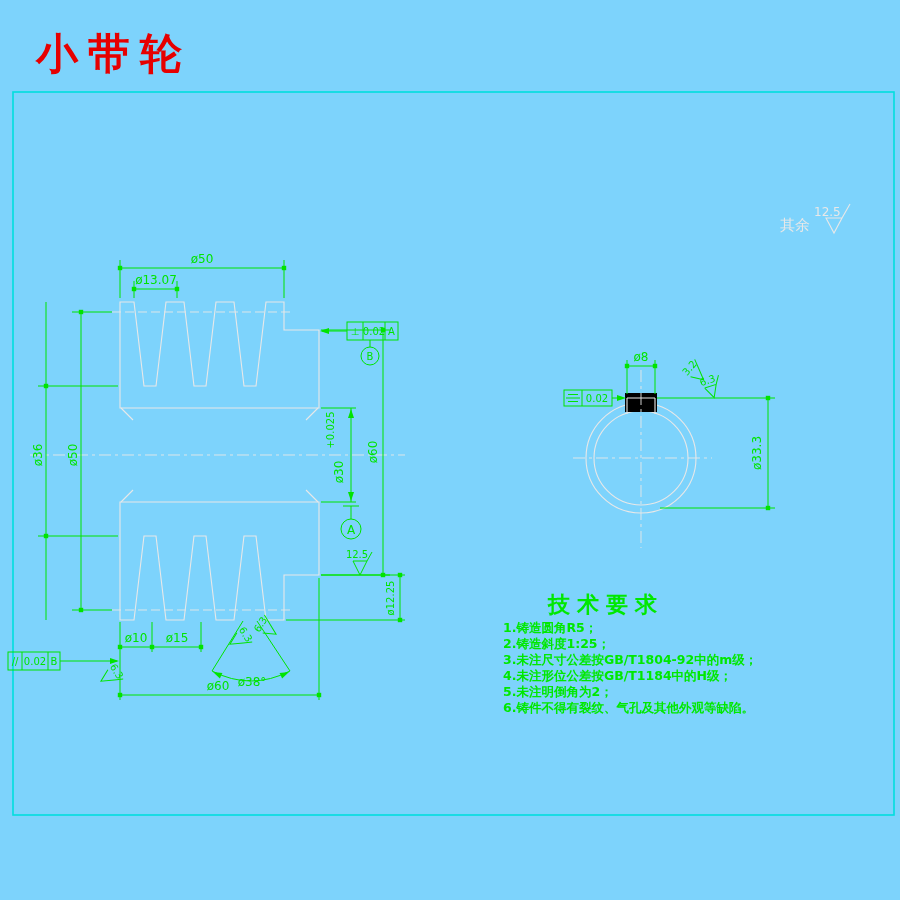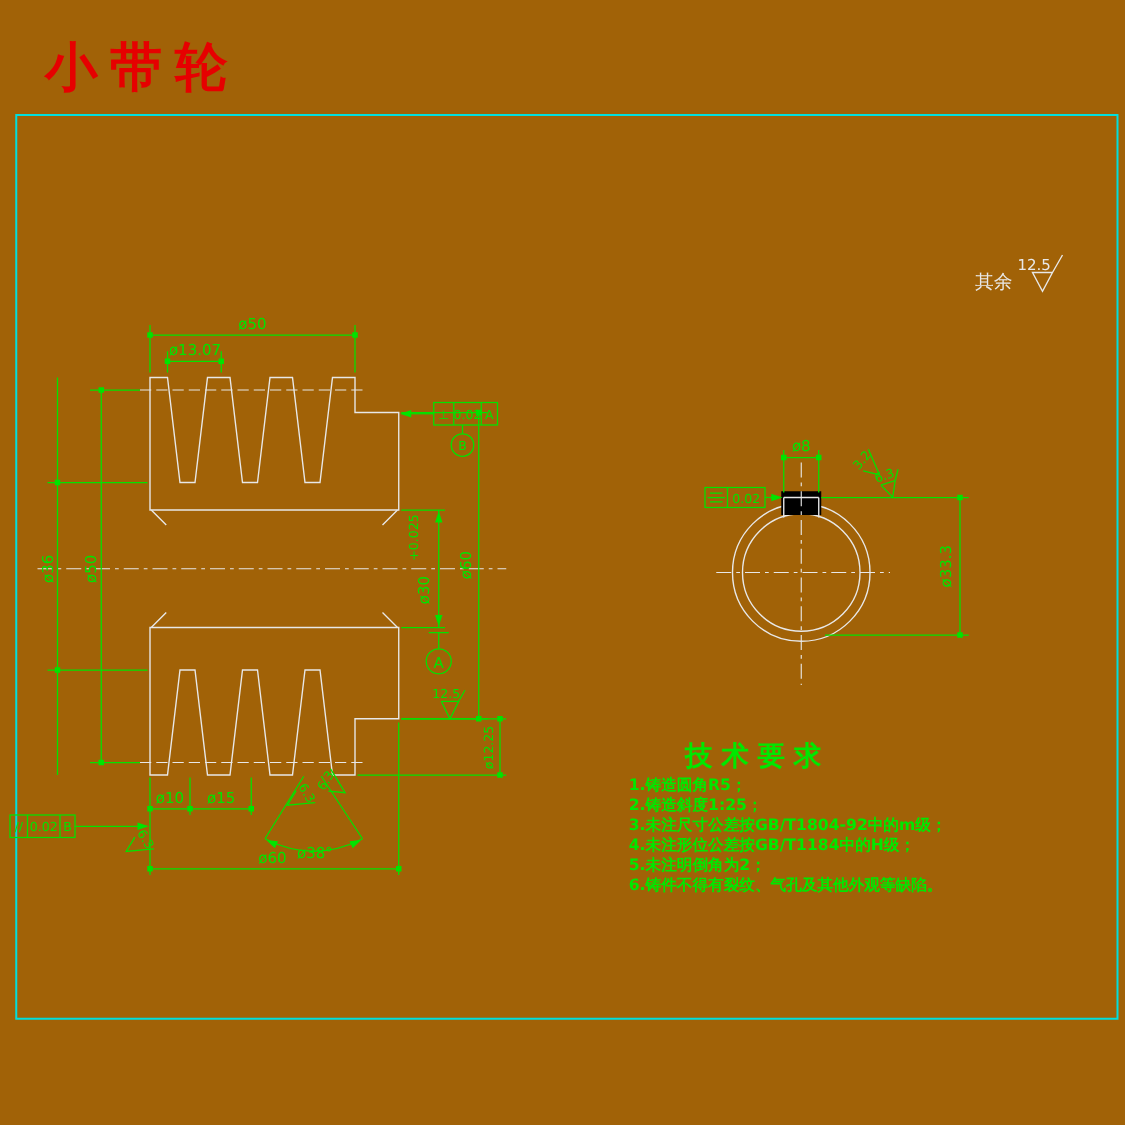--- a/index.html
+++ b/index.html
@@ -1,16 +1,16 @@
 <!DOCTYPE html>
 <html><head>
 <meta charset="utf-8">
 <style>
   html,body{margin:0;padding:0;background:#000;}
-  .stage{position:relative;width:900px;height:900px;background:#a16207;overflow:hidden;
+  .stage{position:relative;width:900px;height:900px;background:#7dd3fc;overflow:hidden;
          font-family:"DejaVu Sans","Liberation Sans",sans-serif;}
   svg text{font-family:"DejaVu Sans","Liberation Sans",sans-serif;}
   .dim{fill:#00e400;font-size:12px;}
   .dims{fill:#00e400;font-size:10px;}
   .wt{fill:#e8e8e8;}
   .gl{stroke:#00e400;stroke-width:1;fill:none;}
   .wl{stroke:#e8e8e8;stroke-width:1.1;fill:none;}
   .cl{stroke:#e8e8e8;stroke-width:0.9;fill:none;stroke-dasharray:12 4 3 4;}
   .pl{stroke:#e8e8e8;stroke-width:0.9;fill:none;stroke-dasharray:9 4;}
   .gf{fill:#00e400;}

